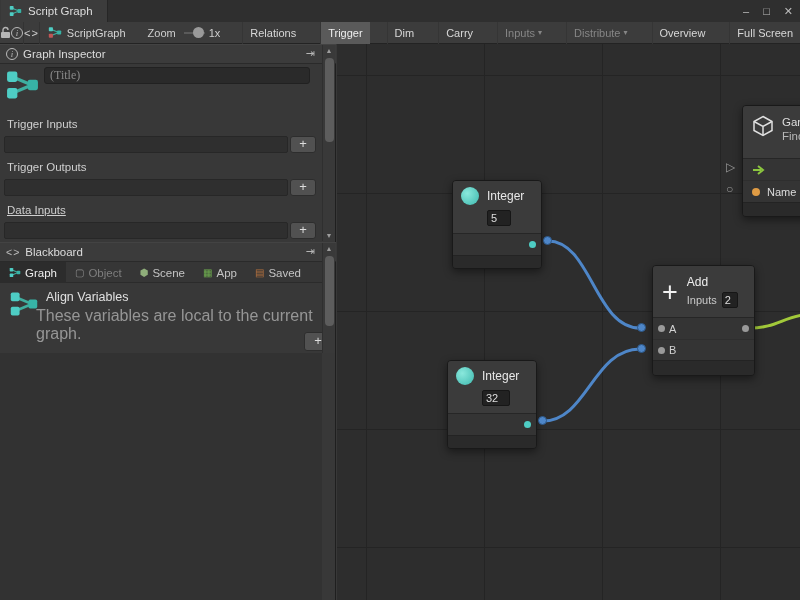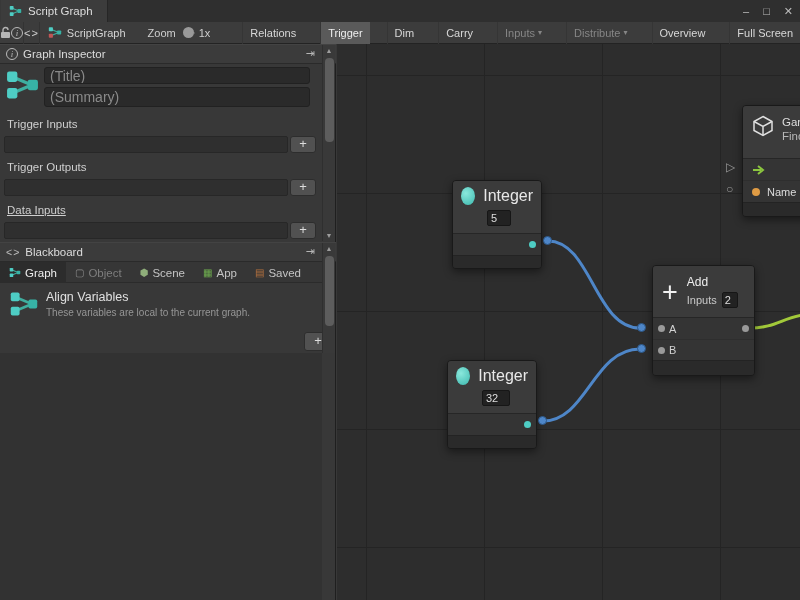--- a/index.html
+++ b/index.html
@@ -25,72 +25,72 @@
   .info-circle { width:12px; height:12px; border-radius:50%; border:1px solid #b9b9b9; color:#b9b9b9;
                  font-size:9px; display:flex; align-items:center; justify-content:center;
                  font-family:"Liberation Serif", serif; font-style:italic; }
   .code-btn { width:54px; height:22px; display:flex; align-items:center; justify-content:center;
               border-left:1px solid #333; border-right:1px solid #333; color:#cfcfcf; letter-spacing:1px; }
   .sg-label { display:flex; align-items:center; gap:5px; padding:0 8px; white-space:nowrap; }
   .zoom-label { margin-left:14px; color:#cfcfcf; }
   .zoom-slider { position:relative; width:92px; height:22px; margin:0 4px 0 8px; }
   .zoom-track { position:absolute; left:0; right:0; top:10px; height:2px; background:#5a5a5a; }
   .zoom-knob  { position:absolute; right:1px; top:5px; width:11px; height:11px; border-radius:50%; background:#9a9a9a; }
-  .zoom-value { margin-right:15px; color:#cfcfcf; }
+  .zoom-value { margin-right:5px; color:#cfcfcf; }
   .tb-btn { height:22px; display:flex; align-items:center; padding:0 7px; border-left:1px solid #353535;
             color:#d8d8d8; white-space:nowrap;margin-left:17px; }
   .tb-btn.active { background:#5a5a5a; color:#eeeeee; }
   .tb-btn.dim { color:#868686; }
   .caret { font-size:8px; margin-left:3px; }
   
   .left-panel { position:absolute; left:0; top:44px; width:336px; height:556px; background:#383838;
                 border-right:1px solid #1f1f1f; }
   .panel-header { position:absolute; left:0; width:336px; height:20px; background:#3b3b3b;
                   border-top:1px solid #434343; border-bottom:1px solid #2a2a2a;
                   display:flex; align-items:center; gap:5px; padding:0 6px; color:#dcdcdc; font-size:11.5px; }
   .dock-icon { position:absolute; right:21px; color:#b5b5b5; font-size:11px; top:2px; }
   .field { background:#2a2a2a; border:1px solid #212121; border-radius:3px; color:#dddddd;
-           font-family:Liberation Sans, sans-serif; font-size:14px; padding:1px 5px; outline:none; }
+           font-family:Liberation Serif, serif; font-size:12px; padding:1px 5px; outline:none; }
   .field::placeholder { color:#8a8a8a; opacity:1; }
   .sec-label { position:absolute; left:7px; color:#cfcfcf; font-size:11.5px; }
   .empty-list { position:absolute; left:4px; width:284px; height:17px; background:#2f2f2f;
                 border:1px solid #272727; border-radius:2px; }
   .mini-btn { position:absolute; width:26px; height:17px; background:#515151; border:1px solid #2d2d2d;
               border-radius:3px; color:#dddddd; text-align:center; line-height:14px; font-size:13px; }
   .vscroll { position:absolute; left:322px; width:13px; background:#393939; border-left:1px solid #2f2f2f; }
   .vscroll .sarrow { position:absolute; left:0; width:12px; height:11px; color:#9d9d9d; font-size:7px;
                      text-align:center; line-height:11px; }
   .vscroll .thumb { position:absolute; left:2px; width:9px; background:#5d5d5d; border-radius:4px; }
   .tabsbar { position:absolute; left:0; top:218px; width:322px; height:21px; background:#363636;
              border-bottom:1px solid #2b2b2b; display:flex; }
   .bb-tab { display:flex; align-items:center; gap:4px; padding:0 9px; height:21px; color:#c4c4c4; font-size:11.5px; }
   .bb-tab.active { background:#2c2c2c; color:#eeeeee; }
   .bb-tab.disabled { color:#7e7e7e; }
   .tab-glyph { font-size:10px; }
   .vars-title { position:absolute; left:46px; top:246px; color:#e0e0e0; font-size:12.5px; }
-  .vars-desc  { position:absolute; left:46px; top:263px; color:#969696; font-size:10px; }
+  .vars-desc  { position:absolute; left:36px; top:263px; color:#969696; font-size:16px; }
   .newvar-field { position:absolute; left:0; top:288px; width:302px; height:19px; text-align:right;
                   border-radius:0; background:#2c2c2c; border:1px solid #242424; }
   .vars-empty { position:absolute; left:0; top:309px; width:322px; bottom:0; background:#323232; }
   
   .canvas { position:absolute; left:337px; top:44px; width:463px; height:556px; overflow:hidden;
             background-color:#2d2d2d;
             background-image: linear-gradient(#242424 1px, transparent 1px),
                               linear-gradient(90deg, #242424 1px, transparent 1px);
             background-size: 118px 118px;
             background-position: 29px 31px; }
   .wires { position:absolute; left:0; top:0; width:463px; height:556px; }
   .node { position:absolute; border:1px solid #191919; border-radius:4px; background:#2e2e2e;
           box-shadow: 0 3px 9px rgba(0,0,0,.45); }
   .node-header { background:#3b3b3b; border-radius:3px 3px 0 0; }
   .int-header { padding:6px 8px; }
   .int-row { display:flex; align-items:center; gap:8px; }
   .int-circle { width:18px; height:18px; border-radius:50%;
                 background: radial-gradient(circle at 35% 35%, #8ae8dc, #3db8ae); }
-  .int-title { color:#e8e8e8; font-size:16px; }
+  .int-title { color:#e8e8e8; font-size:12px; }
   .val-input { margin:5px 0 1px 26px; width:24px; background:#222222; border:1px solid #161616;
                border-radius:2px; color:#dddddd; font-size:11px; padding:1px 3px; outline:none; }
   .node-ports { position:relative; background:#343434; border-top:1px solid #262626; height:22px; }
   .node-footer { height:13px; background:#2a2a2a; border-top:1px solid #232323; border-radius:0 0 3px 3px; }
   .pdot { position:absolute; border-radius:50%; }
   .pdot.teal   { width:7px; height:7px; background:#4ecdc4; }
   .pdot.gray   { width:7px; height:7px; background:#9a9a9a; }
   .pdot.orange { width:8px; height:8px; background:#df9b44; }
   .conn-dot { position:absolute; width:9px; height:9px; border-radius:50%; background:#4e86c8;
               border:1px solid #2c5787; }
@@ -198,21 +198,20 @@
     <span class="dock-icon">⇥</span>
   </div>
 
   <svg style="position:absolute;left:5px;top:25px;" width="35" height="32" viewBox="0 0 34 30">
     <path d="M7 7 L26 15 M7 23 L26 15" stroke="#3fae9f" stroke-width="3" fill="none"></path>
     <rect x="2" y="2" width="10" height="10" rx="2" fill="#4ecdc4"></rect>
     <rect x="2" y="18" width="10" height="10" rx="2" fill="#4ecdc4"></rect>
     <rect x="22" y="10" width="10" height="10" rx="2" fill="#37b3a6"></rect>
   </svg>
   <input class="field" style="position: absolute; left: 44px; top: 23px; width: 266px; height: 17px;" placeholder="(Title)">
-  <textarea class="field" style="position: absolute; left: 44px; top: 43px; width: 266px; height: 20px; resize: none;" placeholder="(Summary)"></textarea>
 
   <span class="sec-label" style="top:74px;">Trigger Inputs</span>
   <div class="empty-list" style="top:92px;"></div>
   <div class="mini-btn" style="left:290px;top:92px;">+</div>
 
   <span class="sec-label" style="top:117px;">Trigger Outputs</span>
   <div class="empty-list" style="top:135px;"></div>
   <div class="mini-btn" style="left:290px;top:135px;">+</div>
 
   <span class="sec-label" style="top:160px;text-decoration:underline;">Data Inputs</span>

